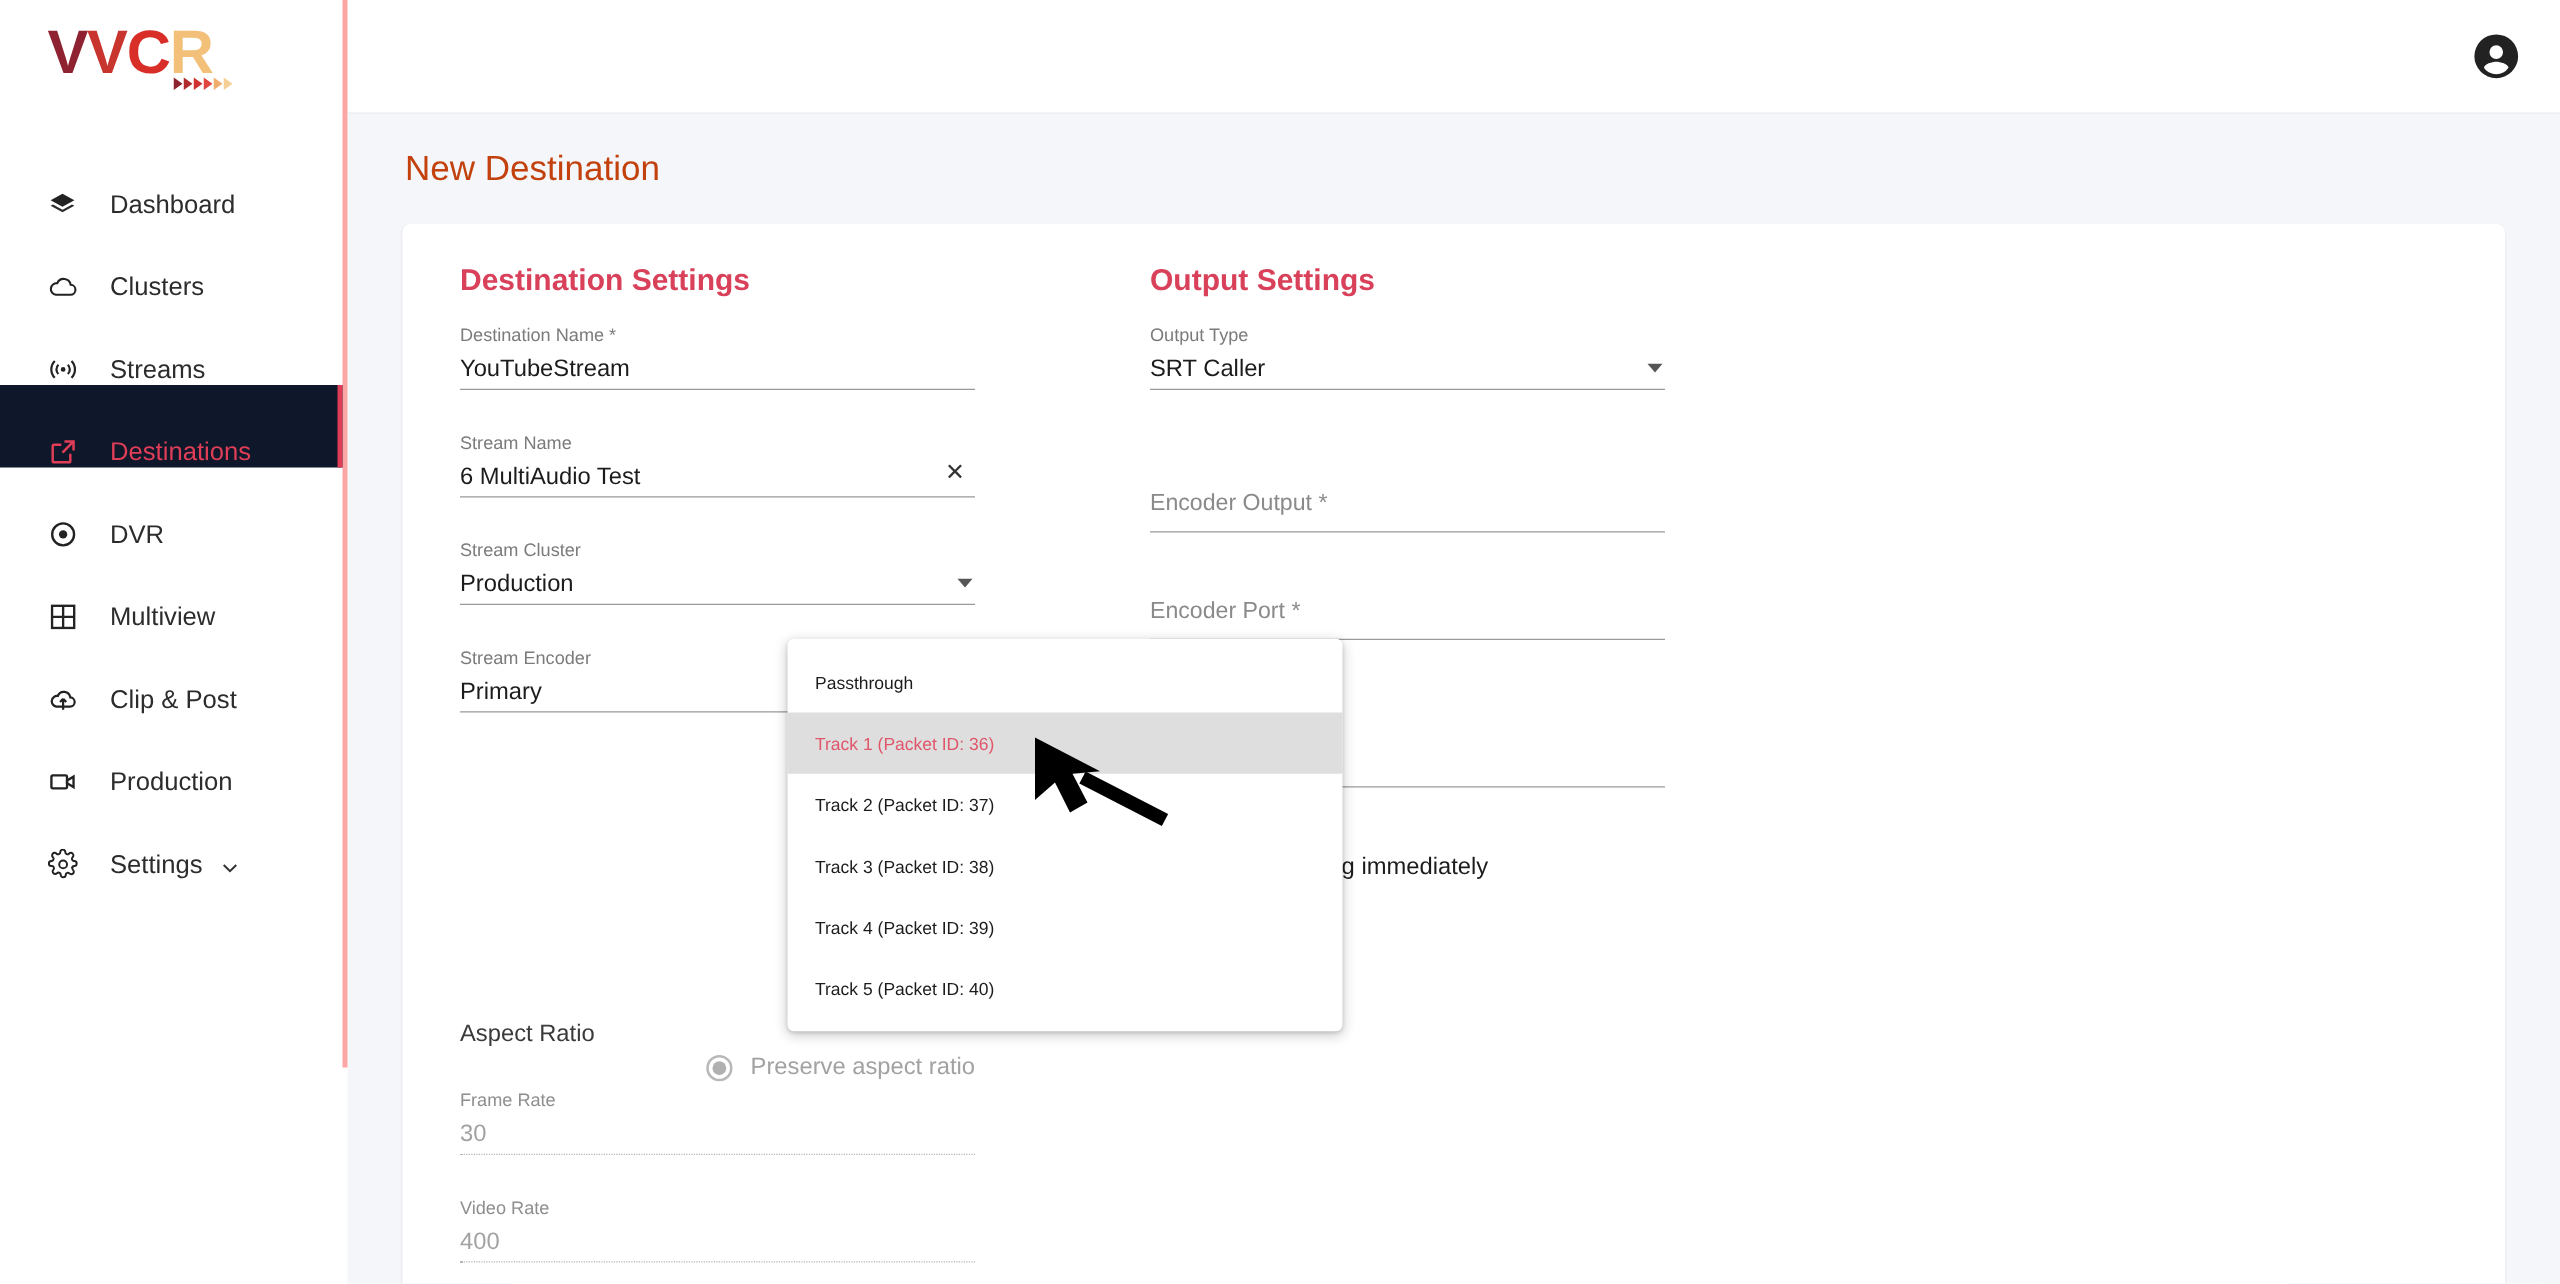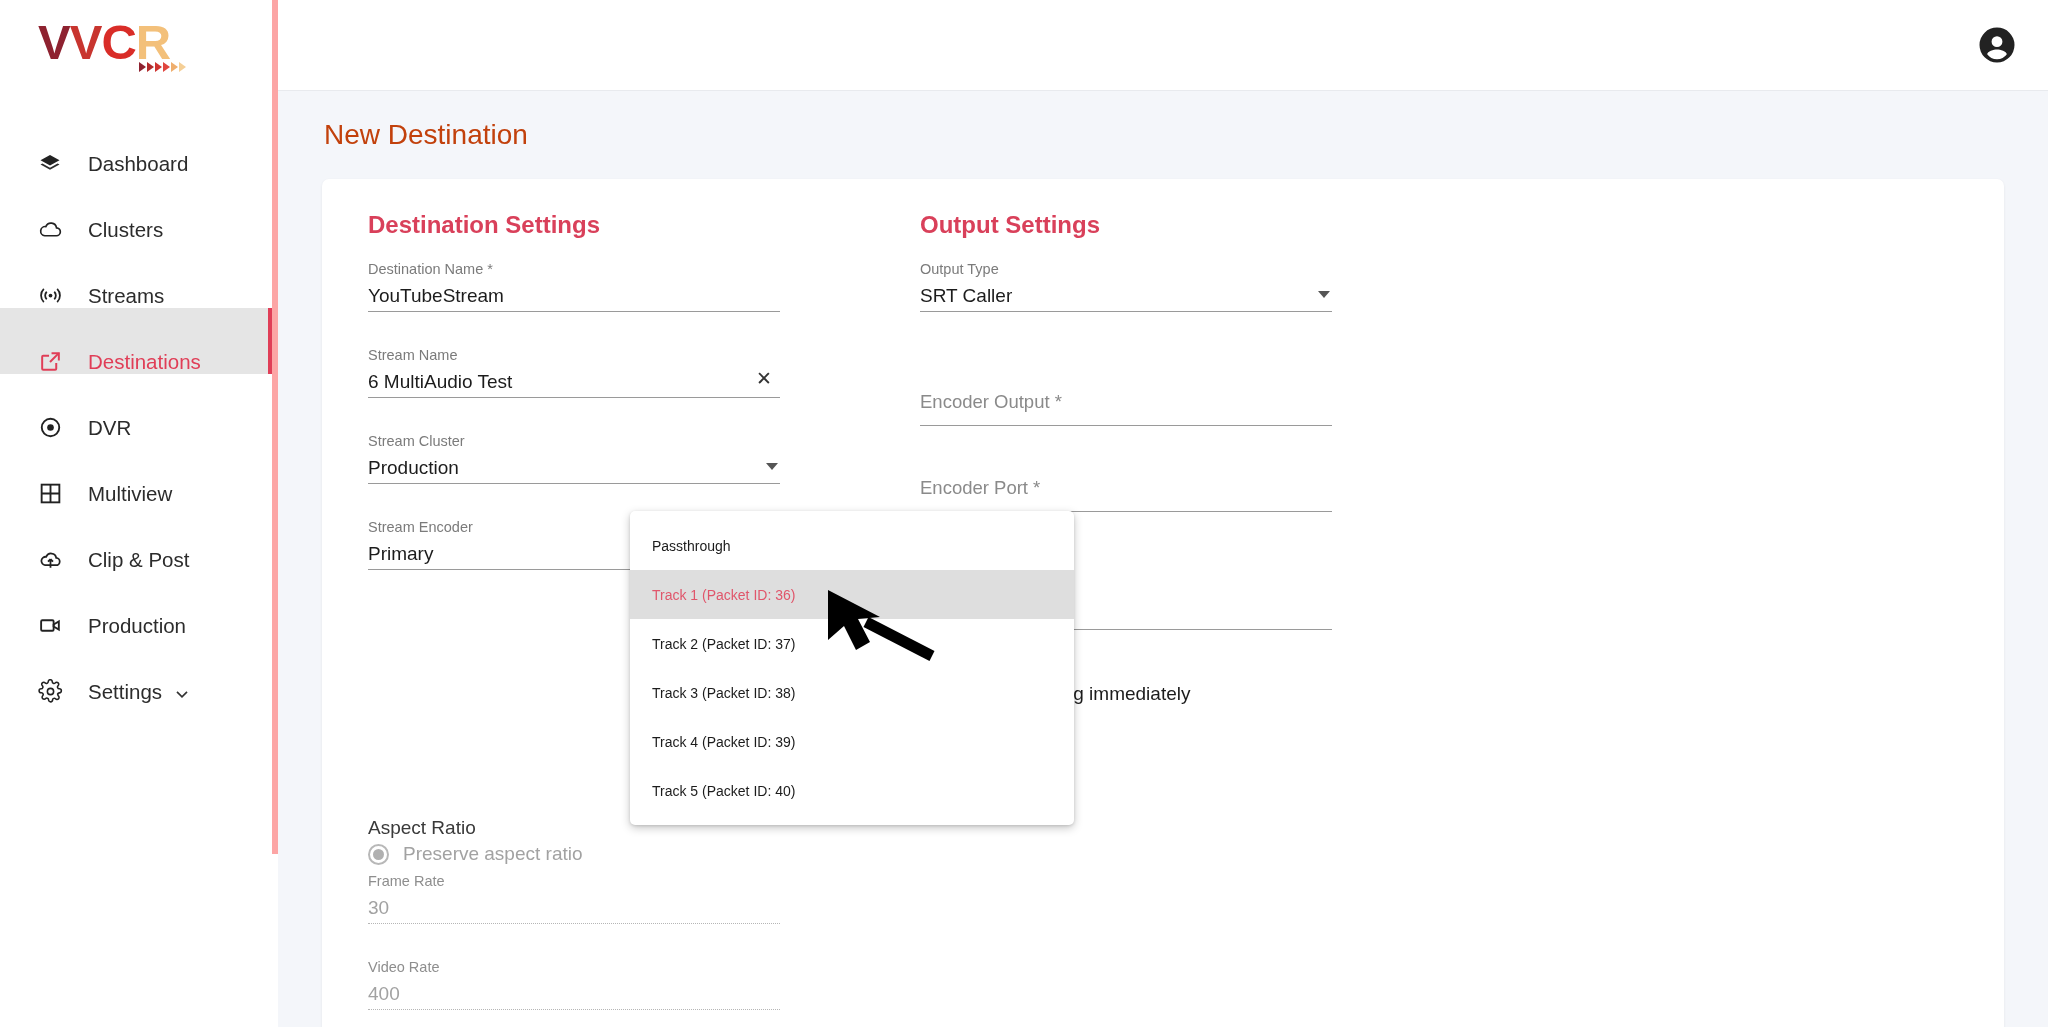--- a/index.html
+++ b/index.html
@@ -6,21 +6,21 @@
   html, body {
     width: 2048px; height: 1027px;
     font-family: "Liberation Sans", sans-serif;
     background: #ffffff; overflow: hidden;
   }
   .app { display: flex; width: 2048px; height: 1027px; position: relative; }
 
   
   .sidebar {
     width: 278px; height: 854px; background: #ffffff;
-    border-right: 6px solid #fca5a5;
+    border-right: 4px solid #fca5a5;
     flex: 0 0 278px; position: relative; z-index: 5;
   }
   .logo-wrap { padding: 18px 0 0 38px; height: 92px; }
   .logo { position: relative; width: 150px; }
   .logo-text {
     font-size: 49px; font-weight: bold; letter-spacing: -1px;
     line-height: 1; font-family: "Liberation Sans", sans-serif;
   }
   .logo-text span:nth-child(1) { color: #8e2230; }
   .logo-text span:nth-child(2) { color: #c8352f; }
@@ -39,21 +39,21 @@
     color: #2c2c2c;
   }
   .nav-item .nav-icon {
     width: 30px; display: flex; align-items: center; justify-content: flex-start;
     color: #222;
   }
   .nav-label {
     margin-left: 20px; font-size: 20.5px; color: #2c2c2c;
     font-family: "Liberation Sans", sans-serif;
   }
-  .nav-item.active { background: #e5e5e5; }
+  .nav-item.active { background: #0f172a; }
   .nav-item.active::after {
     content: ""; position: absolute; right: 0; top: 0; bottom: 0;
     width: 4px; background: #e03e57;
   }
   .nav-item.active .nav-label { color: #e03e57; }
   .nav-item.active .nav-icon { color: #e03e57; }
   .nav-chevron { margin-left: auto; margin-right: 80px; color: #333; display: flex; }
 
   
   .main { flex: 1; height: 1027px; display: flex; flex-direction: column; position: relative; }
@@ -128,21 +128,21 @@
   }
   .cbox.checked::after {
     content: ""; width: 6px; height: 11px; border: solid #fff;
     border-width: 0 2.5px 2.5px 0; transform: rotate(43deg) translateY(-1px);
   }
   .check-label {
     margin-left: 14px; font-size: 19px; color: #1c1c1c;
     font-family: "Liberation Sans", sans-serif;
   }
 
-  .radio-row { display: flex; align-items: center; margin: 2px 0 8px 0; }
+  .radio-row { display: flex; align-items: center; margin: 2px 0 8px 0; justify-content: flex-end; }
   .radio {
     width: 21px; height: 21px; border-radius: 50%; border: 2px solid #b8b8b8;
     display: flex; align-items: center; justify-content: center; flex: 0 0 21px;
   }
   .radio::after { content: ""; width: 11px; height: 11px; border-radius: 50%; background: #b0b0b0; }
   .radio-label { margin-left: 14px; font-size: 19px; color: #a2a2a2; }
   .group-title { font-size: 19px; color: #3a3a3a; margin: 4px 0 4px 0; }
 
   
   .dropdown {

